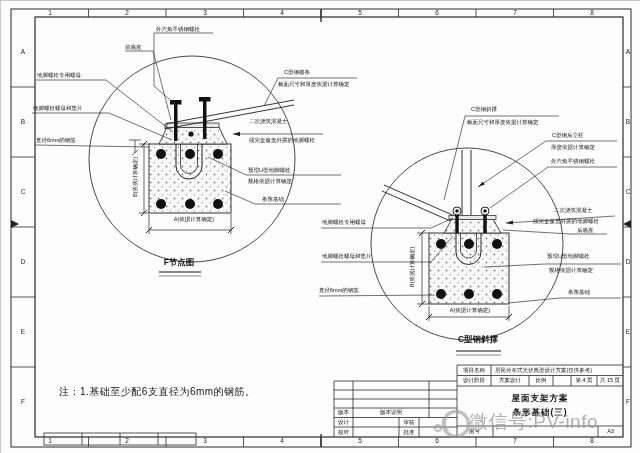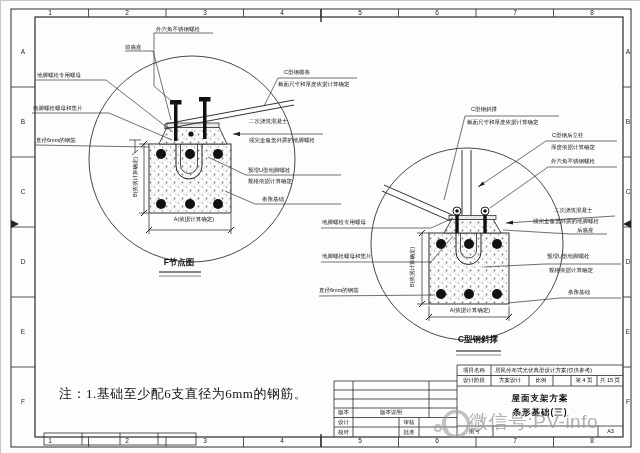--- a/index.html
+++ b/index.html
@@ -6,21 +6,21 @@
   #canvas{position:relative;width:640px;height:453px;background:#fdfdfd;overflow:hidden;
           font-family:"Liberation Sans", sans-serif;border:1px solid #c7c7c7;box-sizing:content-box;}
   #linework{position:absolute;left:0;top:0;z-index:1;}
   .lbl{position:absolute;z-index:2;font-size:5.5px;line-height:1.1;color:#111;white-space:nowrap;}
   .dim{position:absolute;z-index:2;font-size:5.5px;line-height:1;color:#111;white-space:nowrap;text-align:center;}
   .rot{transform:rotate(-90deg);}
   .dtitle{position:absolute;z-index:2;font-size:8.5px;font-weight:bold;color:#111;text-align:center;white-space:nowrap;}
   .zone{position:absolute;z-index:2;font-size:6.5px;color:#222;text-align:center;line-height:1;}
   .tb{position:absolute;z-index:2;font-size:5.5px;line-height:1;color:#111;white-space:nowrap;}
   .tbc{text-align:center;}
-  .note{position:absolute;z-index:2;font-size:13px;color:#111;letter-spacing:0.5px;white-space:nowrap;font-family:Liberation Serif, serif;}
+  .note{position:absolute;z-index:2;font-size:10px;color:#111;letter-spacing:0.5px;white-space:nowrap;}
   .bigtitle{position:absolute;z-index:2;font-size:8.5px;font-weight:bold;color:#111;text-align:center;letter-spacing:1px;}
   .watermark{position:absolute;z-index:5;font-size:19px;font-weight:normal;color:#9a9a9a;opacity:0.78;
              letter-spacing:0.5px;white-space:nowrap;}
 </style>
 </head>
 <body>
 
 <div id="canvas">
 
   <svg id="linework" width="640" height="453">

